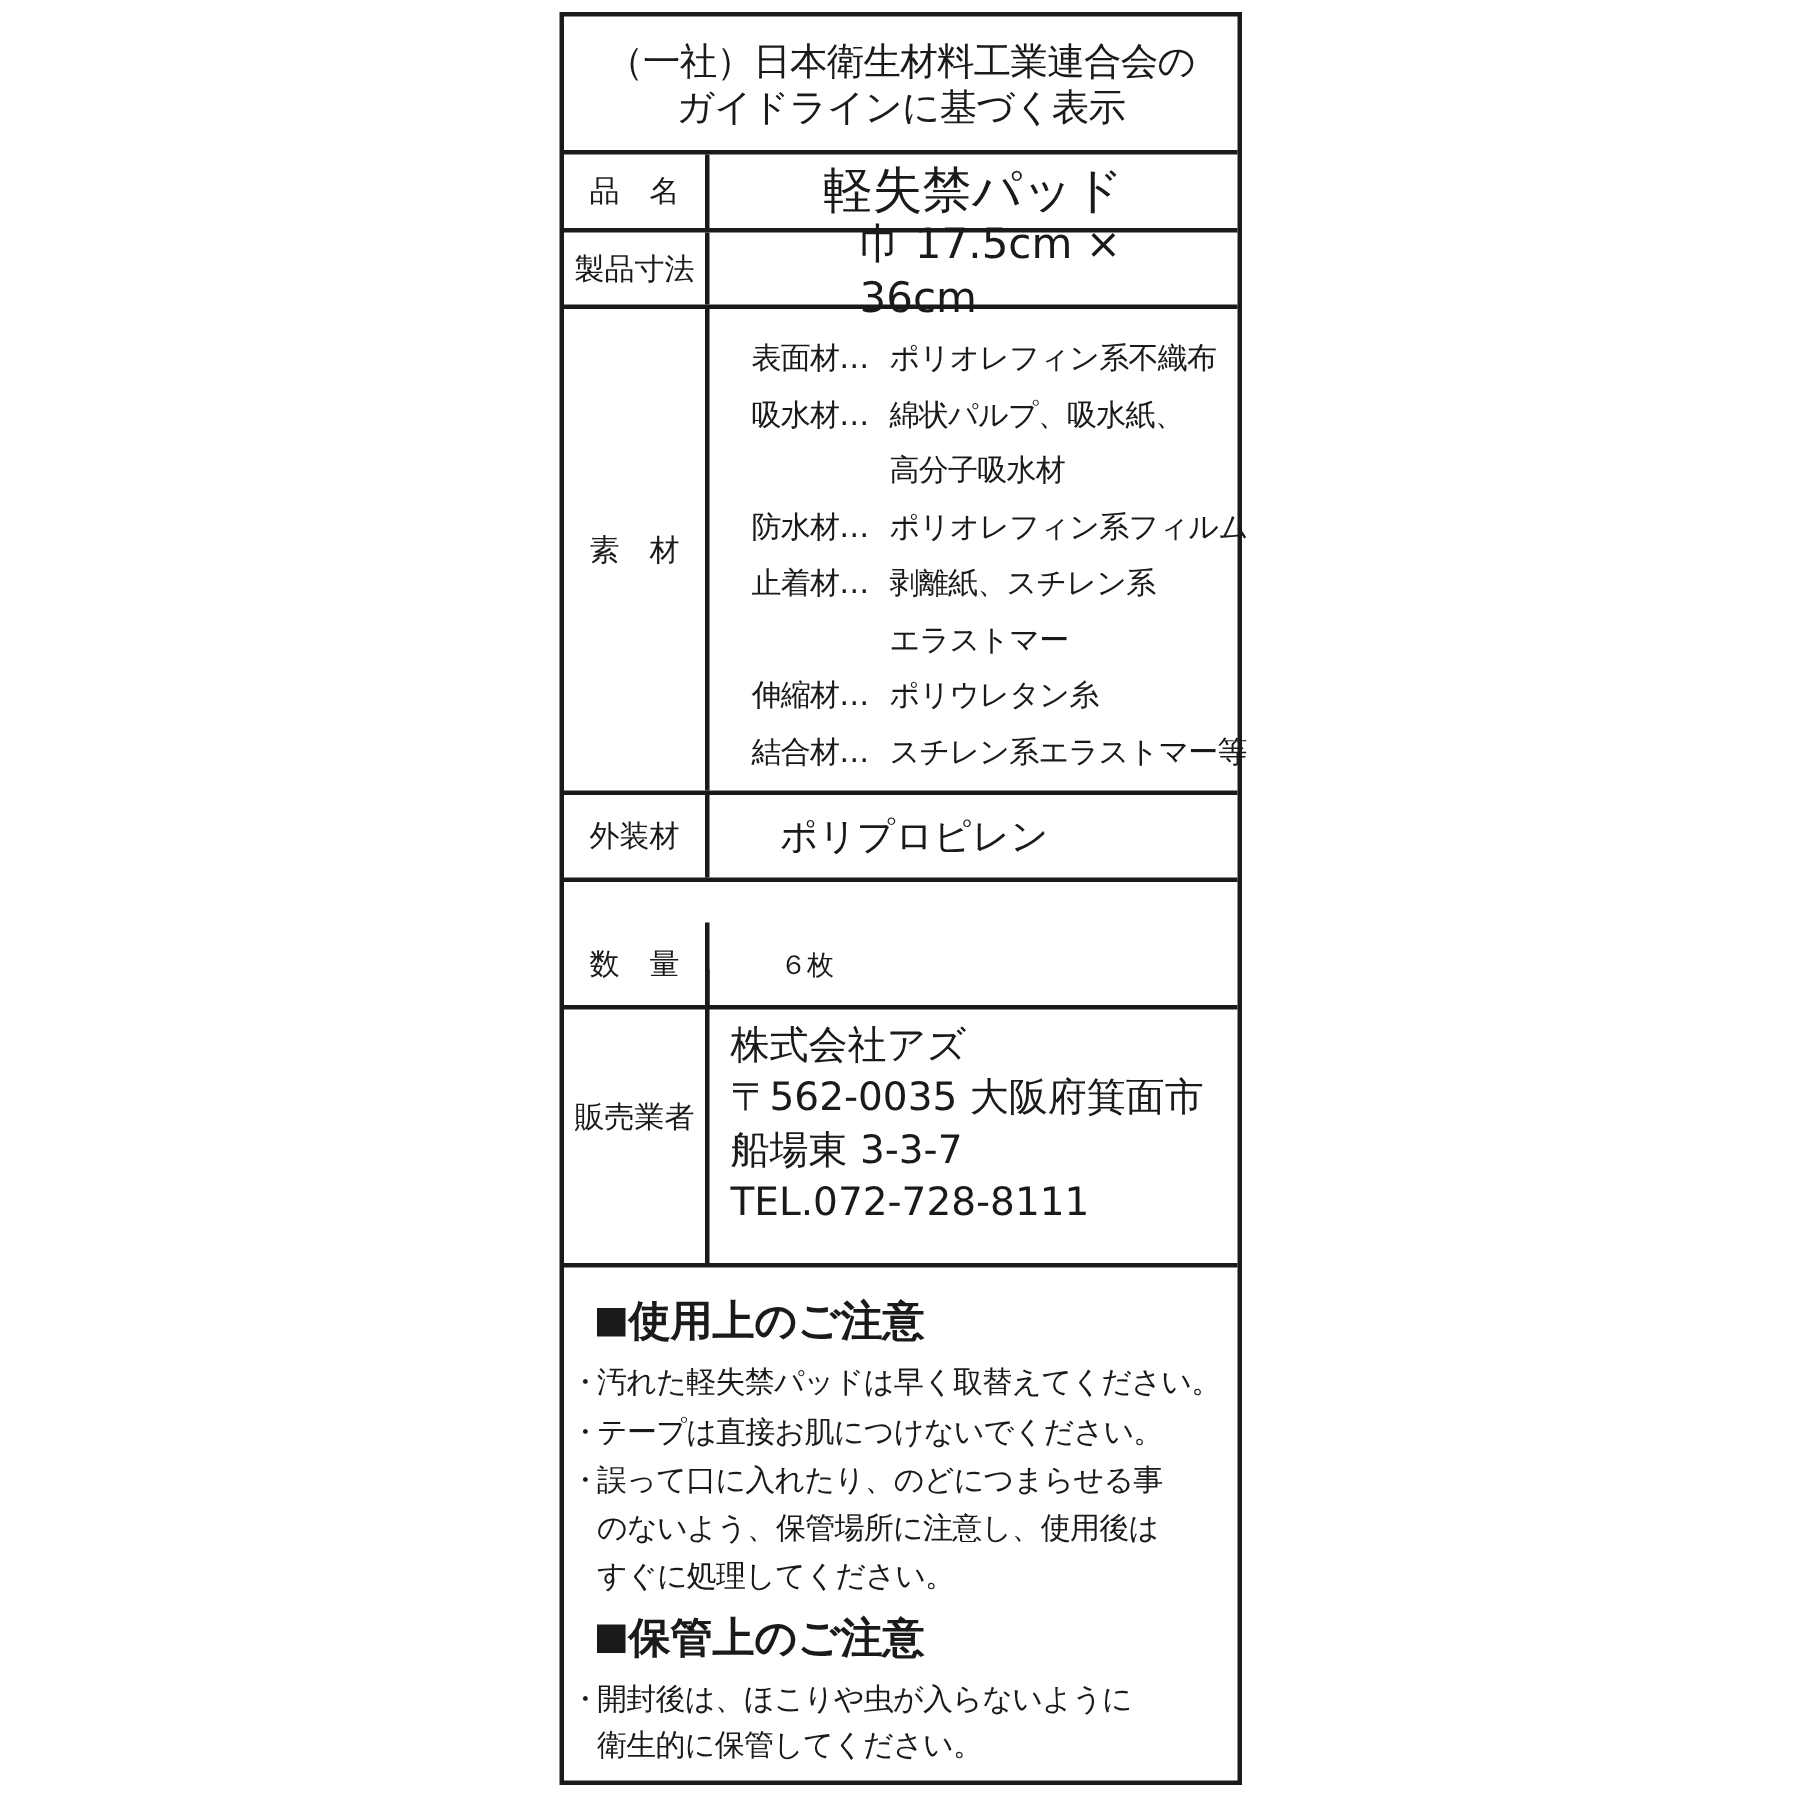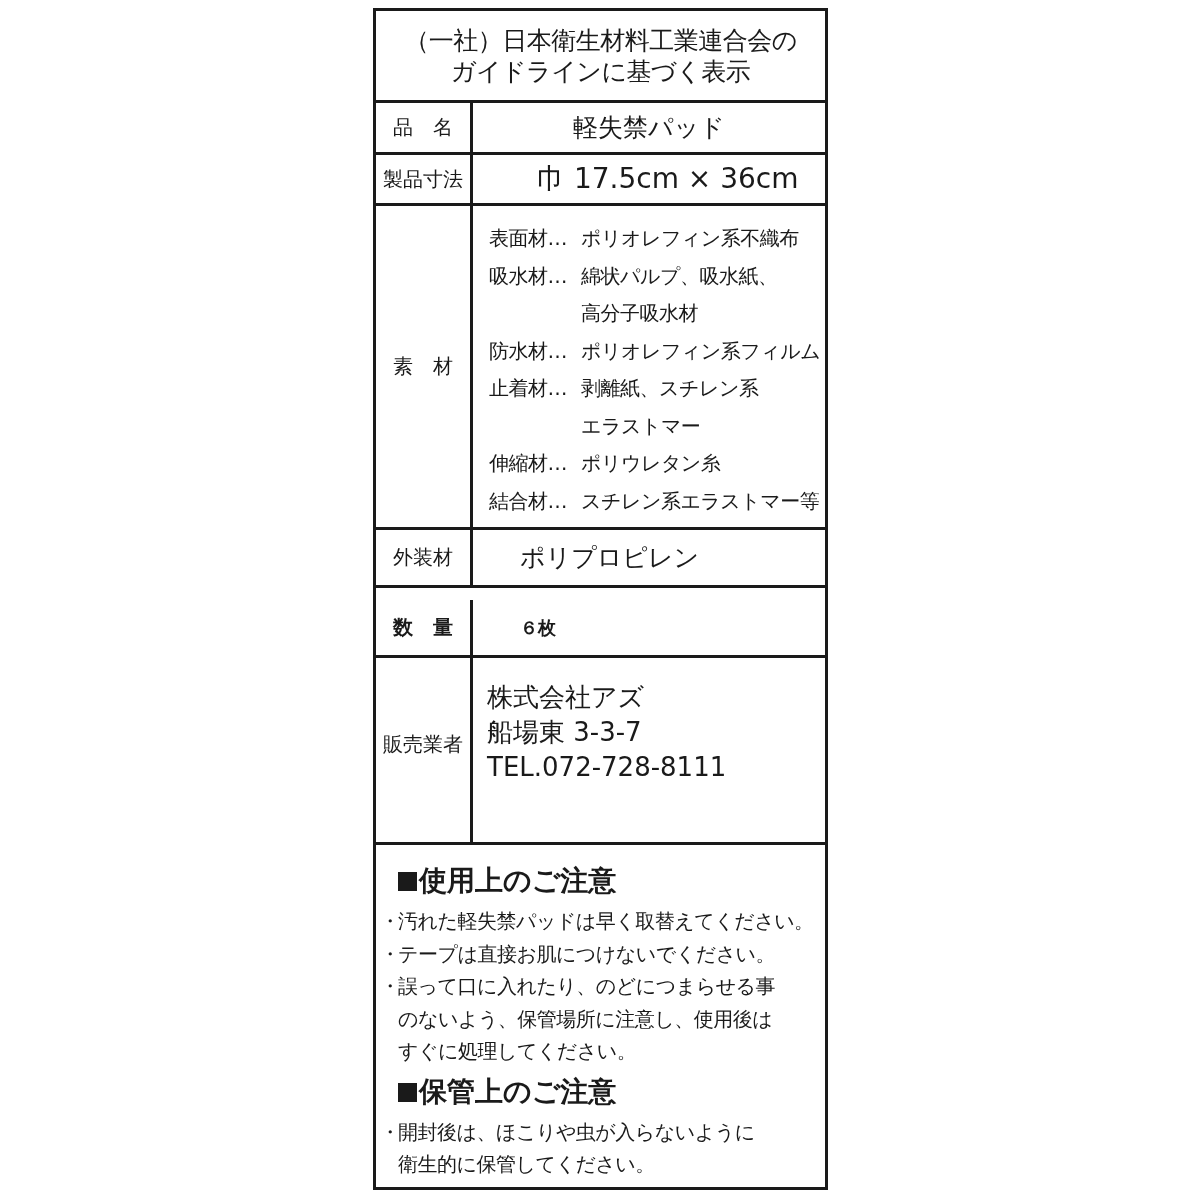--- a/index.html
+++ b/index.html
@@ -22,31 +22,31 @@
     position: absolute; left: 0; top: 0; bottom: 0; width: 97px;
     border-right: 3px solid #1a1a1a; box-sizing: border-box;
     display: flex; align-items: center; justify-content: center;
     font-size: 20px; letter-spacing: 0;
   }
   .row .val {
     position: absolute; left: 97px; top: 0; right: 0; bottom: 0;
     display: flex; align-items: center;
   }
   .r-name { top: 92px; height: 52px; }
-  .r-name .val { justify-content: center; font-size: 25px; border-radius: 19px; }
+  .r-name .val { justify-content: center; font-size: 33px; border-radius: 19px; }
   .r-size { top: 144px; height: 51px; }
-  .r-size .val { padding-left: 64px; font-size: 28px; }
+  .r-size .val { padding-left: 100px; font-size: 28px; }
   .r-mat { top: 195px; height: 324px; }
   .r-mat .val { display: block; padding: 14px 0 0 16px; }
-  .mat-line { font-size: 20px; height: 37.5px; line-height: 37.5px; white-space: nowrap; letter-spacing: -0.5px; }
+  .mat-line { font-size: 20px; height: 37.5px; line-height: 37.5px; white-space: nowrap; letter-spacing: -0.5px; margin-left: 12px; }
   .mat-line .mk { display: inline-block; width: 92px; }
   .mat-line.cont .mk { visibility: hidden; }
   .r-pkg { top: 519px; height: 58px; }
   .r-pkg .val { padding-left: 47px; font-size: 25px; }
-  .r-qty { top: 589px; height: 58px; font-weight: bold; }
+  .r-qty { top: 604px; height: 58px; }
   .r-qty .val { padding-left: 47px; font-size: 18px; }
   .r-seller { top: 635px; height: 199px; }
   .r-seller .val { display: block; padding: 34px 0 0 14px; font-size: 26px; line-height: 35px; }
   .notes { position: absolute; left: 0; top: 834px; width: 100%; padding: 18px 0 0 0; box-sizing: border-box; }
   .notes h3 { margin: 0 0 6px 22px; font-size: 28px; font-weight: bold; height: 36px; line-height: 36px; }
   .notes h3 .sq { display: inline-block; width: 19px; height: 19px; background: #1a1a1a; margin-right: 2px; vertical-align: -1px; }
   .note-line { font-size: 20px; line-height: 32.5px; white-space: nowrap; padding-left: 4px; letter-spacing: -0.5px; }
   .note-line.cont { padding-left: 22px; font-family: Liberation Serif, serif; }
   .note-line .bullet { display: inline-block; width: 18px; }
   .notes h3.second { margin-top: 6px; }
@@ -92,20 +92,21 @@
 
   <div class="row r-qty">
     <div class="lab">数　量</div>
     <div class="val">６枚</div>
   </div>
 
   <div class="row r-seller">
     <div class="lab">販売業者</div>
     <div class="val">
       <div>株式会社アズ</div>
+      <div>〒562-0035 大阪府箕面市</div>
       <div>船場東 3-3-7</div>
       <div>TEL.072-728-8111</div>
     </div>
   </div>
 
   <div class="notes">
     <h3><span class="sq"></span><span>使用上のご注意</span></h3>
     <div class="note-line"><span class="bullet">・</span><span>汚れた軽失禁パッドは早く取替えてください。</span></div>
     <div class="note-line"><span class="bullet">・</span><span>テープは直接お肌につけないでください。</span></div>
     <div class="note-line"><span class="bullet">・</span><span>誤って口に入れたり、のどにつまらせる事</span></div>

